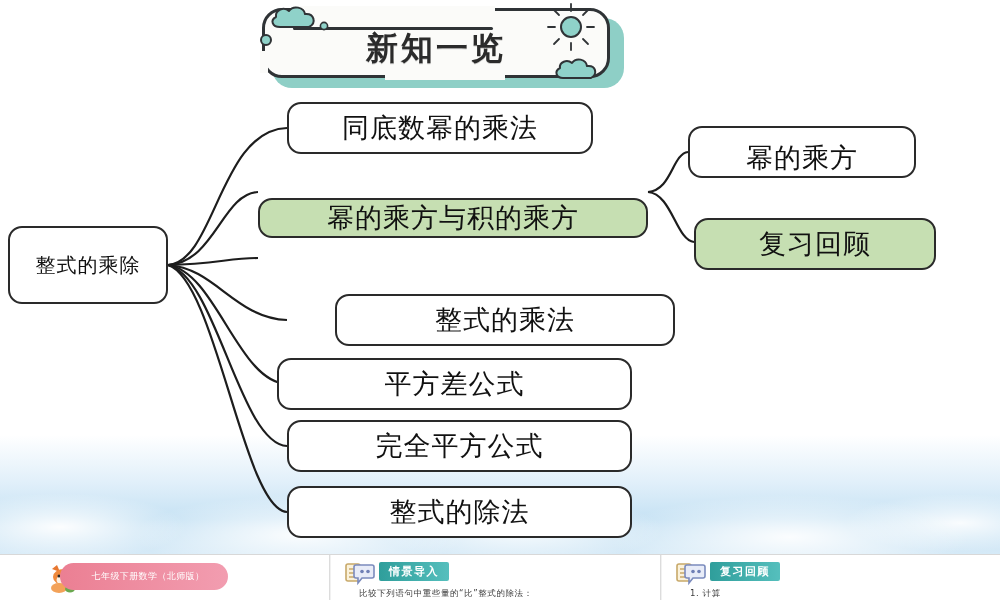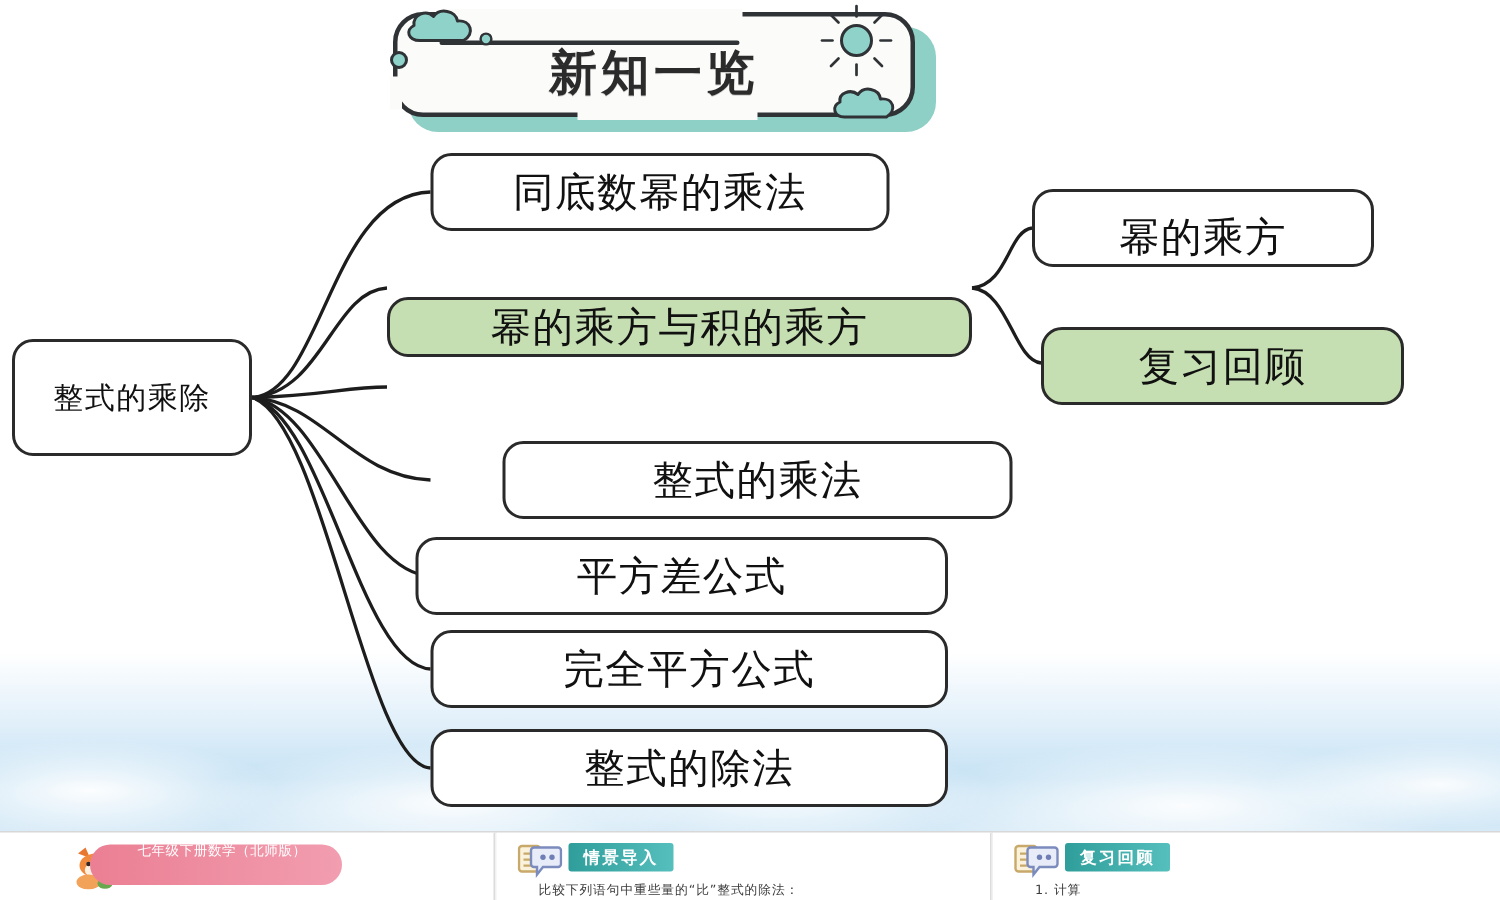--- a/index.html
+++ b/index.html
@@ -114,21 +114,21 @@
   .thumb.t1{left:0px;width:330px;border-right:1px solid #dcdcdc;}
   .thumb.t2{left:331px;width:330px;border-right:1px solid #dcdcdc;}
   .thumb.t3{left:662px;width:338px;}
 
   .pill{
     position:absolute;left:60px;top:8px;width:168px;height:27px;
     background:linear-gradient(to right,#eb7f93,#f29db0);
     border-radius:14px;
     color:#ffffff;font-size:9px;line-height:11px;
     font-family:"DejaVu Sans","Liberation Sans",sans-serif;
-    display:flex;justify-content:center;text-align:center;
+    display:flex;align-items:center;justify-content:center;text-align:center;
     padding:0 14px 0 22px;box-sizing:border-box;
     letter-spacing:.4px;
   }
   .fox{position:absolute;left:48px;top:8px;width:34px;height:30px;}
 
   .chip-row{position:absolute;left:14px;top:7px;display:flex;}
   .chip-icon{position:relative;width:30px;height:26px;margin-right:4px;}
   .chip-label{
     height:19px;padding:0 10px;display:flex;align-items:center;
     font-size:11px;font-weight:700;color:#ffffff;letter-spacing:1.5px;

